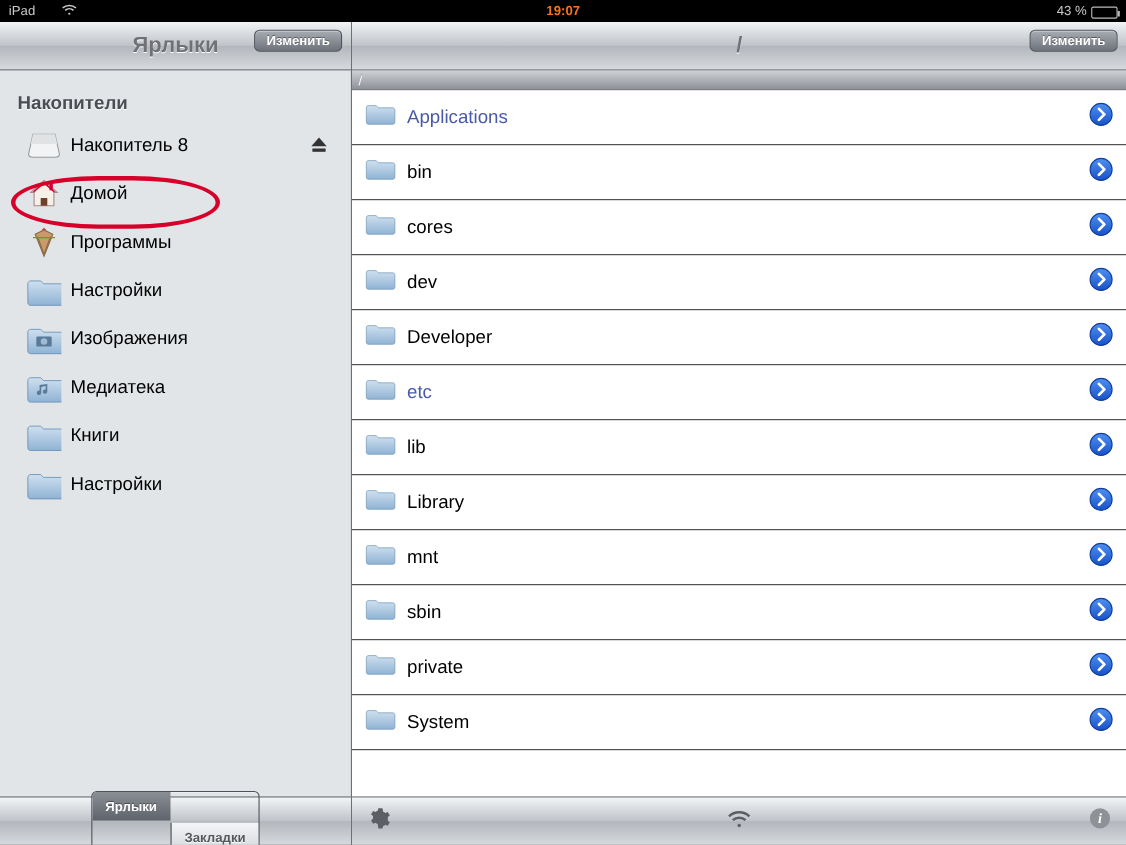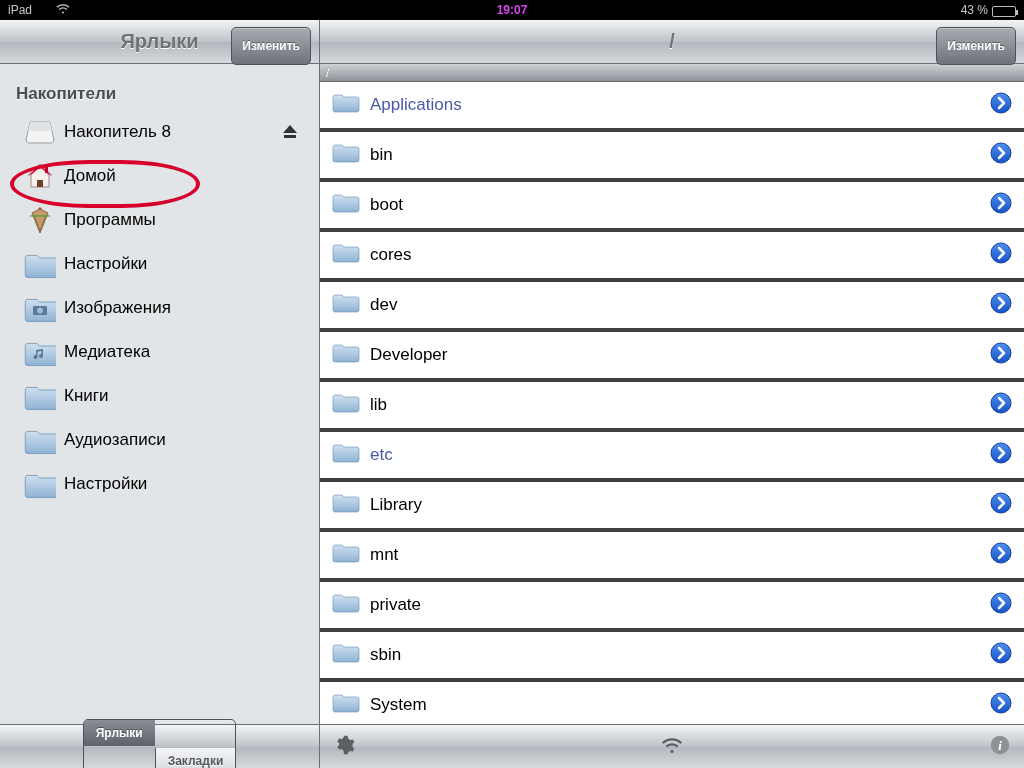--- a/index.html
+++ b/index.html
@@ -1,21 +1,21 @@
 <!DOCTYPE html>
 <html><head>
 <meta charset="utf-8">
 <style>
   * { box-sizing: border-box; margin: 0; padding: 0; }
   html, body { width: 1024px; height: 768px; font-family: "Helvetica Neue", Helvetica, Arial, sans-serif; overflow: hidden; background: #000; }
 
   
   .statusbar { height: 20px; background: #000; color: #c8c8c8; display: flex; align-items: center; font-size: 12px; padding: 0 8px; }
   .statusbar .left { display: flex; gap: 24px; }
-  .statusbar .center { position: absolute; left: 50%; transform: translateX(-50%); font-weight: 600; color:#d946ef;text-align:right; }
+  .statusbar .center { position: absolute; left: 50%; transform: translateX(-50%); font-weight: 600; color:#f97316;text-align:right; }
   .statusbar .right { margin-left: auto; display: flex; align-items: flex-end; gap: 4px; }
   .wifi-sb { display:inline-block; }
   .battery { width: 24px; height: 11px; border: 1px solid #bbb; border-radius: 2px; position: relative; display: inline-block; }
   .battery::after { content:""; position:absolute; right:-3px; top:3px; width:2px; height:5px; background:#bbb; }
   .battery .fill { height:100%; background:#ccc; width:43%; }
 
   
   .app { display: flex; height: 748px; }
 
   
@@ -25,21 +25,21 @@
   
   .navbar {
     height: 44px;
     background: linear-gradient(#f2f4f6,#bfc3c8 50%, #b3b7bd 51%, #d6d9dd);
     border-bottom: 1px solid #6d6f72;
     display:flex; align-items:center; justify-content:center; position:relative;
   }
   .navbar .title { font-size:20px; font-weight:700; color:#707176; text-shadow:0 1px 0 #fff; }
   .navbar .edit-btn {
     position:absolute; right:8px; top:7px;
-    height:38px; padding:0 10px;
+    height:20px; padding:0 10px;
     display:flex; align-items:center;
     border-radius:5px;
     background:linear-gradient(#a7abb2,#6e737b);
     border:1px solid #4f5359;
     color:#fff; font-size:12px; font-weight:700;
     text-shadow:0 -1px 0 rgba(0,0,0,.4);
     box-shadow:inset 0 1px 0 rgba(255,255,255,.3);
     cursor:pointer;
   }
 
@@ -85,21 +85,21 @@
     background:linear-gradient(#cfd2d6,#8e9298);
     color:#fff; font-size:12px; display:flex; align-items:center; padding:0 6px;
     text-shadow:0 -1px 0 rgba(0,0,0,.3);
     border-bottom:1px solid #6d6f72;
   }
 
   
   .filelist { flex:1; overflow:auto; }
   .row {
     display:flex; align-items:center; height:50px;
-    border-bottom:4px solid #404040;
+    border-bottom:1px solid #404040;
     padding:0 12px;
     cursor:pointer;
   }
   .row .fname { font-size:17px; color:#000; margin-left:10px; }
   .row.link .fname { color:#4959a7; }
   .row .chev { margin-left:auto; }
   .folder-icon { width:28px; height:22px; }
   .chev-svg { width:22px; height:22px; }
 
   
@@ -203,28 +203,20 @@
             </svg>
           </span>
           <span class="label">Книги</span>
         </div>
         <div class="sb-item">
           <span class="icon">
             <svg class="sb-icon-svg">
               <use href="#sym-folder-plain"></use>
             </svg>
           </span>
-          <span class="label">Аудиозаписи</span>
-        </div>
-        <div class="sb-item">
-          <span class="icon">
-            <svg class="sb-icon-svg">
-              <use href="#sym-folder-plain"></use>
-            </svg>
-          </span>
           <span class="label">Настройки</span>
         </div>
       </div>
     <div class="sb-bottom">
       <div class="seg">
         <button class="on">Ярлыки</button>
         <button class="off">Закладки</button>
       </div>
     </div>
   </div>
@@ -255,29 +247,20 @@
             </svg></span>
           <span class="fname">bin</span>
           <span class="chev"><svg class="chev-svg">
               <use href="#sym-chev"></use>
             </svg></span>
         </div>
         <div class="row">
           <span><svg class="folder-icon">
               <use href="#sym-folder"></use>
             </svg></span>
-          <span class="fname">boot</span>
-          <span class="chev"><svg class="chev-svg">
-              <use href="#sym-chev"></use>
-            </svg></span>
-        </div>
-        <div class="row">
-          <span><svg class="folder-icon">
-              <use href="#sym-folder"></use>
-            </svg></span>
           <span class="fname">cores</span>
           <span class="chev"><svg class="chev-svg">
               <use href="#sym-chev"></use>
             </svg></span>
         </div>
         <div class="row">
           <span><svg class="folder-icon">
               <use href="#sym-folder"></use>
             </svg></span>
           <span class="fname">dev</span>
@@ -287,38 +270,38 @@
         </div>
         <div class="row">
           <span><svg class="folder-icon">
               <use href="#sym-folder"></use>
             </svg></span>
           <span class="fname">Developer</span>
           <span class="chev"><svg class="chev-svg">
               <use href="#sym-chev"></use>
             </svg></span>
         </div>
+        <div class="row link">
+          <span><svg class="folder-icon">
+              <use href="#sym-folder"></use>
+            </svg></span>
+          <span class="fname">etc</span>
+          <span class="chev"><svg class="chev-svg">
+              <use href="#sym-chev"></use>
+            </svg></span>
+        </div>
         <div class="row">
           <span><svg class="folder-icon">
               <use href="#sym-folder"></use>
             </svg></span>
           <span class="fname">lib</span>
           <span class="chev"><svg class="chev-svg">
               <use href="#sym-chev"></use>
             </svg></span>
         </div>
-        <div class="row link">
-          <span><svg class="folder-icon">
-              <use href="#sym-folder"></use>
-            </svg></span>
-          <span class="fname">etc</span>
-          <span class="chev"><svg class="chev-svg">
-              <use href="#sym-chev"></use>
-            </svg></span>
-        </div>
         <div class="row">
           <span><svg class="folder-icon">
               <use href="#sym-folder"></use>
             </svg></span>
           <span class="fname">Library</span>
           <span class="chev"><svg class="chev-svg">
               <use href="#sym-chev"></use>
             </svg></span>
         </div>
         <div class="row">
@@ -327,30 +310,30 @@
             </svg></span>
           <span class="fname">mnt</span>
           <span class="chev"><svg class="chev-svg">
               <use href="#sym-chev"></use>
             </svg></span>
         </div>
         <div class="row">
           <span><svg class="folder-icon">
               <use href="#sym-folder"></use>
             </svg></span>
+          <span class="fname">sbin</span>
+          <span class="chev"><svg class="chev-svg">
+              <use href="#sym-chev"></use>
+            </svg></span>
+        </div>
+        <div class="row">
+          <span><svg class="folder-icon">
+              <use href="#sym-folder"></use>
+            </svg></span>
           <span class="fname">private</span>
-          <span class="chev"><svg class="chev-svg">
-              <use href="#sym-chev"></use>
-            </svg></span>
-        </div>
-        <div class="row">
-          <span><svg class="folder-icon">
-              <use href="#sym-folder"></use>
-            </svg></span>
-          <span class="fname">sbin</span>
           <span class="chev"><svg class="chev-svg">
               <use href="#sym-chev"></use>
             </svg></span>
         </div>
         <div class="row">
           <span><svg class="folder-icon">
               <use href="#sym-folder"></use>
             </svg></span>
           <span class="fname">System</span>
           <span class="chev"><svg class="chev-svg">

